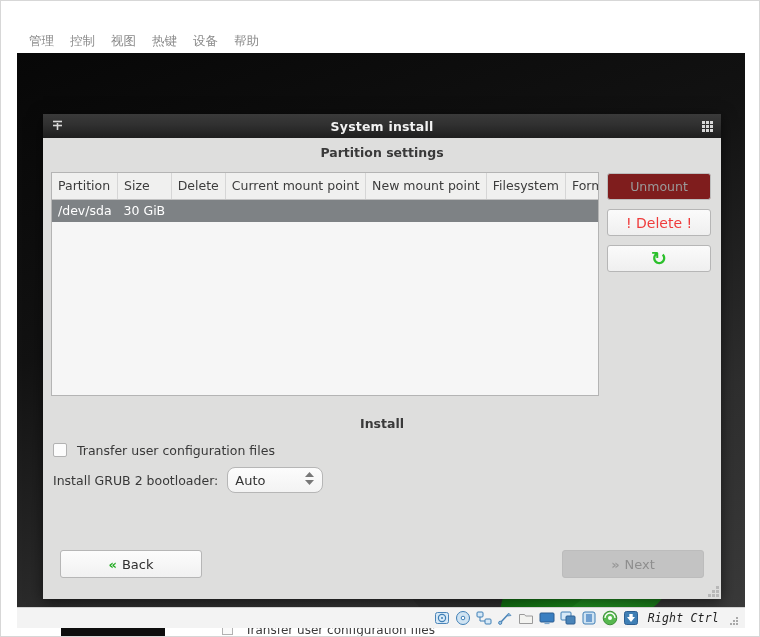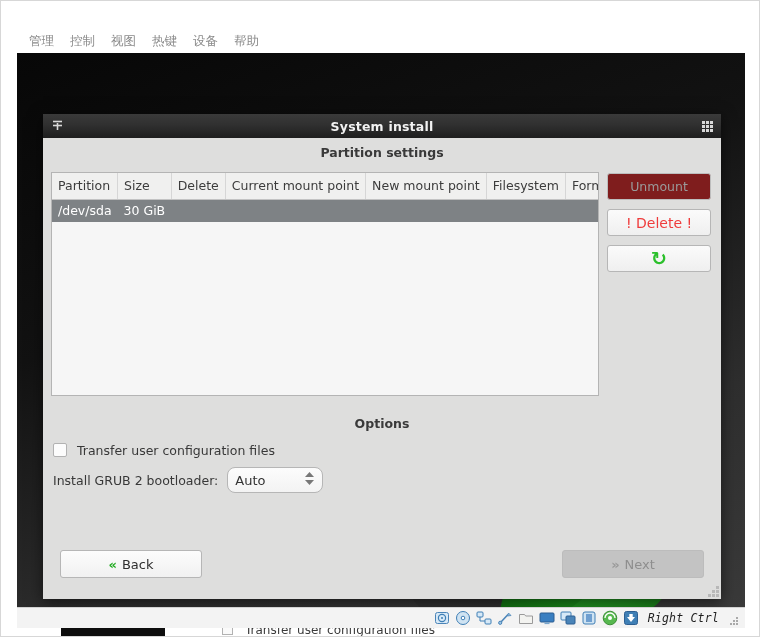--- a/index.html
+++ b/index.html
@@ -395,21 +395,21 @@
             <div class="side-buttons">
               <div class="btn disabled">Unmount</div>
               <div class="btn delete">! Delete !</div>
               <div class="btn refresh">
                 <span class="refresh-glyph">↻</span>
               </div>
             </div>
           </div>
 
           <div class="options-block">
-            <div class="section-heading">Options</div>
+            <div class="section-heading">Install</div>
 
             <div class="opt-row">
               <span class="checkbox"></span>
               <span class="opt-label">Transfer user configuration files</span>
             </div>
 
             <div class="opt-row">
               <span class="opt-label">Install GRUB 2 bootloader:</span>
               <span class="spin">
                 <span class="spin-value">Auto</span>

